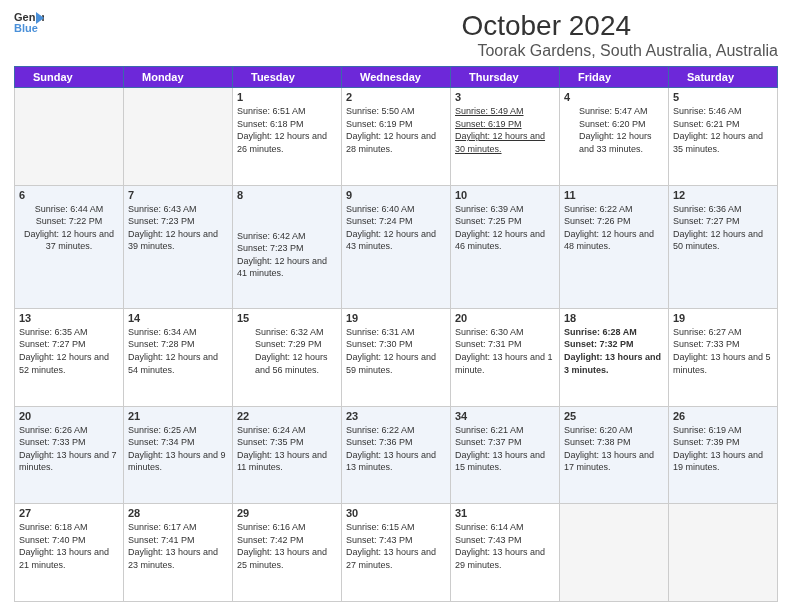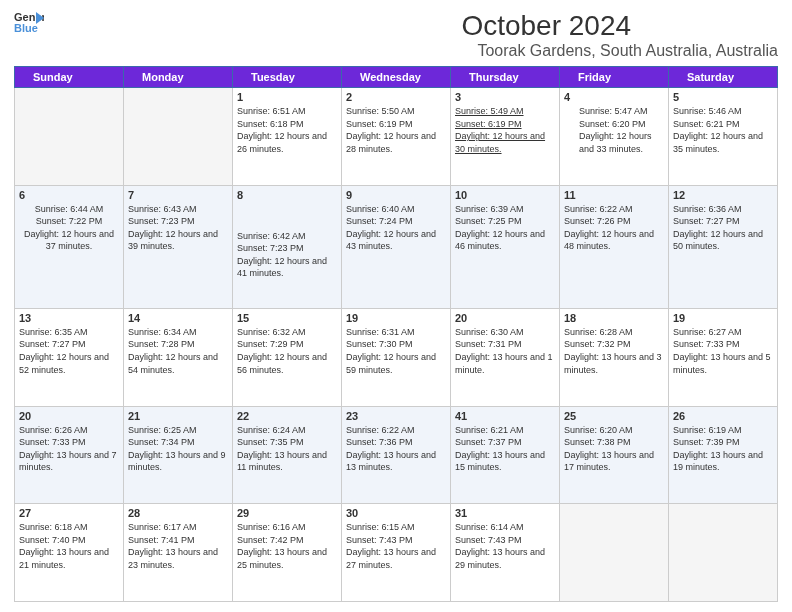--- a/index.html
+++ b/index.html
@@ -205,39 +205,39 @@
 Daylight: 12 hours and 52 minutes.</div>
           </td>
           <td>
             <span class="day-num">14</span>
             <div class="day-info" style="white-space: pre-line;">Sunrise: 6:34 AM
 Sunset: 7:28 PM
 Daylight: 12 hours and 54 minutes.</div>
           </td>
           <td>
             <span class="day-num">15</span>
-            <div class="day-info" style="white-space: pre-line;">Sunrise: 6:32 AM
+            <div class="day-info" style="white-space: pre-line; margin-left: 18px;">Sunrise: 6:32 AM
 Sunset: 7:29 PM
 Daylight: 12 hours and 56 minutes.</div>
           </td>
           <td>
             <span class="day-num">19</span>
             <div class="day-info" style="white-space: pre-line;">Sunrise: 6:31 AM
 Sunset: 7:30 PM
 Daylight: 12 hours and 59 minutes.</div>
           </td>
           <td>
             <span class="day-num">20</span>
             <div class="day-info" style="white-space: pre-line;">Sunrise: 6:30 AM
 Sunset: 7:31 PM
 Daylight: 13 hours and 1 minute.</div>
           </td>
           <td>
             <span class="day-num">18</span>
-            <div class="day-info" style="white-space: pre-line;">Sunrise: 6:28 AM
+            <div class="day-info" style="white-space: pre-line; font-weight: bold;">Sunrise: 6:28 AM
 Sunset: 7:32 PM
 Daylight: 13 hours and 3 minutes.</div>
           </td>
           <td>
             <span class="day-num">19</span>
             <div class="day-info" style="white-space: pre-line;">Sunrise: 6:27 AM
 Sunset: 7:33 PM
 Daylight: 13 hours and 5 minutes.</div>
           </td>
         </tr>
@@ -260,21 +260,21 @@
 Sunset: 7:35 PM
 Daylight: 13 hours and 11 minutes.</div>
           </td>
           <td>
             <span class="day-num">23</span>
             <div class="day-info" style="white-space: pre-line;">Sunrise: 6:22 AM
 Sunset: 7:36 PM
 Daylight: 13 hours and 13 minutes.</div>
           </td>
           <td>
-            <span class="day-num">41</span>
+            <span class="day-num">34</span>
             <div class="day-info" style="white-space: pre-line;">Sunrise: 6:21 AM
 Sunset: 7:37 PM
 Daylight: 13 hours and 15 minutes.</div>
           </td>
           <td>
             <span class="day-num">25</span>
             <div class="day-info" style="white-space: pre-line;">Sunrise: 6:20 AM
 Sunset: 7:38 PM
 Daylight: 13 hours and 17 minutes.</div>
           </td>

